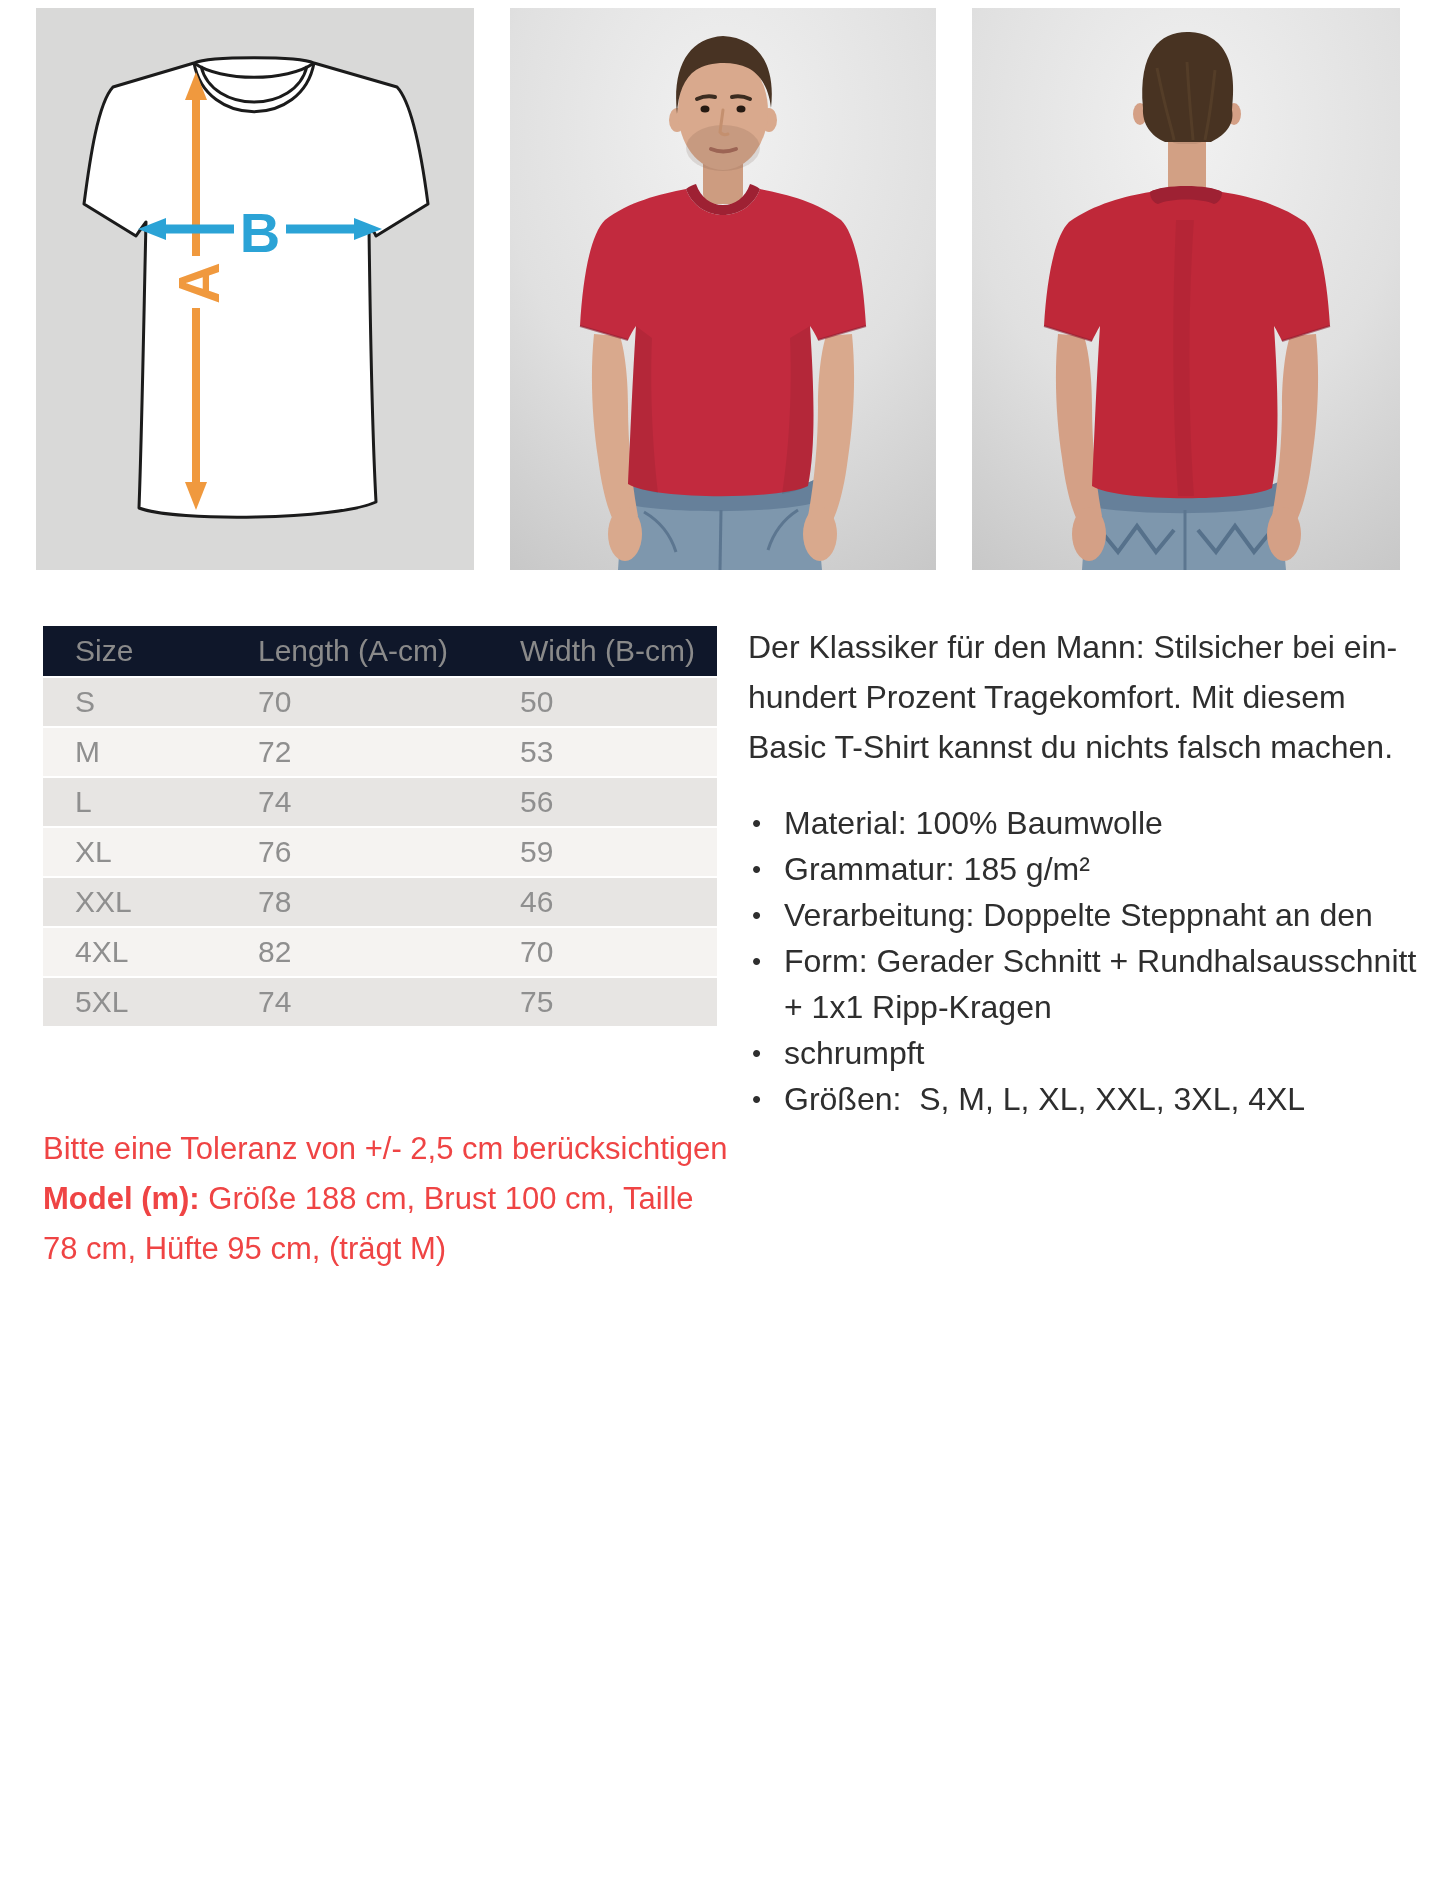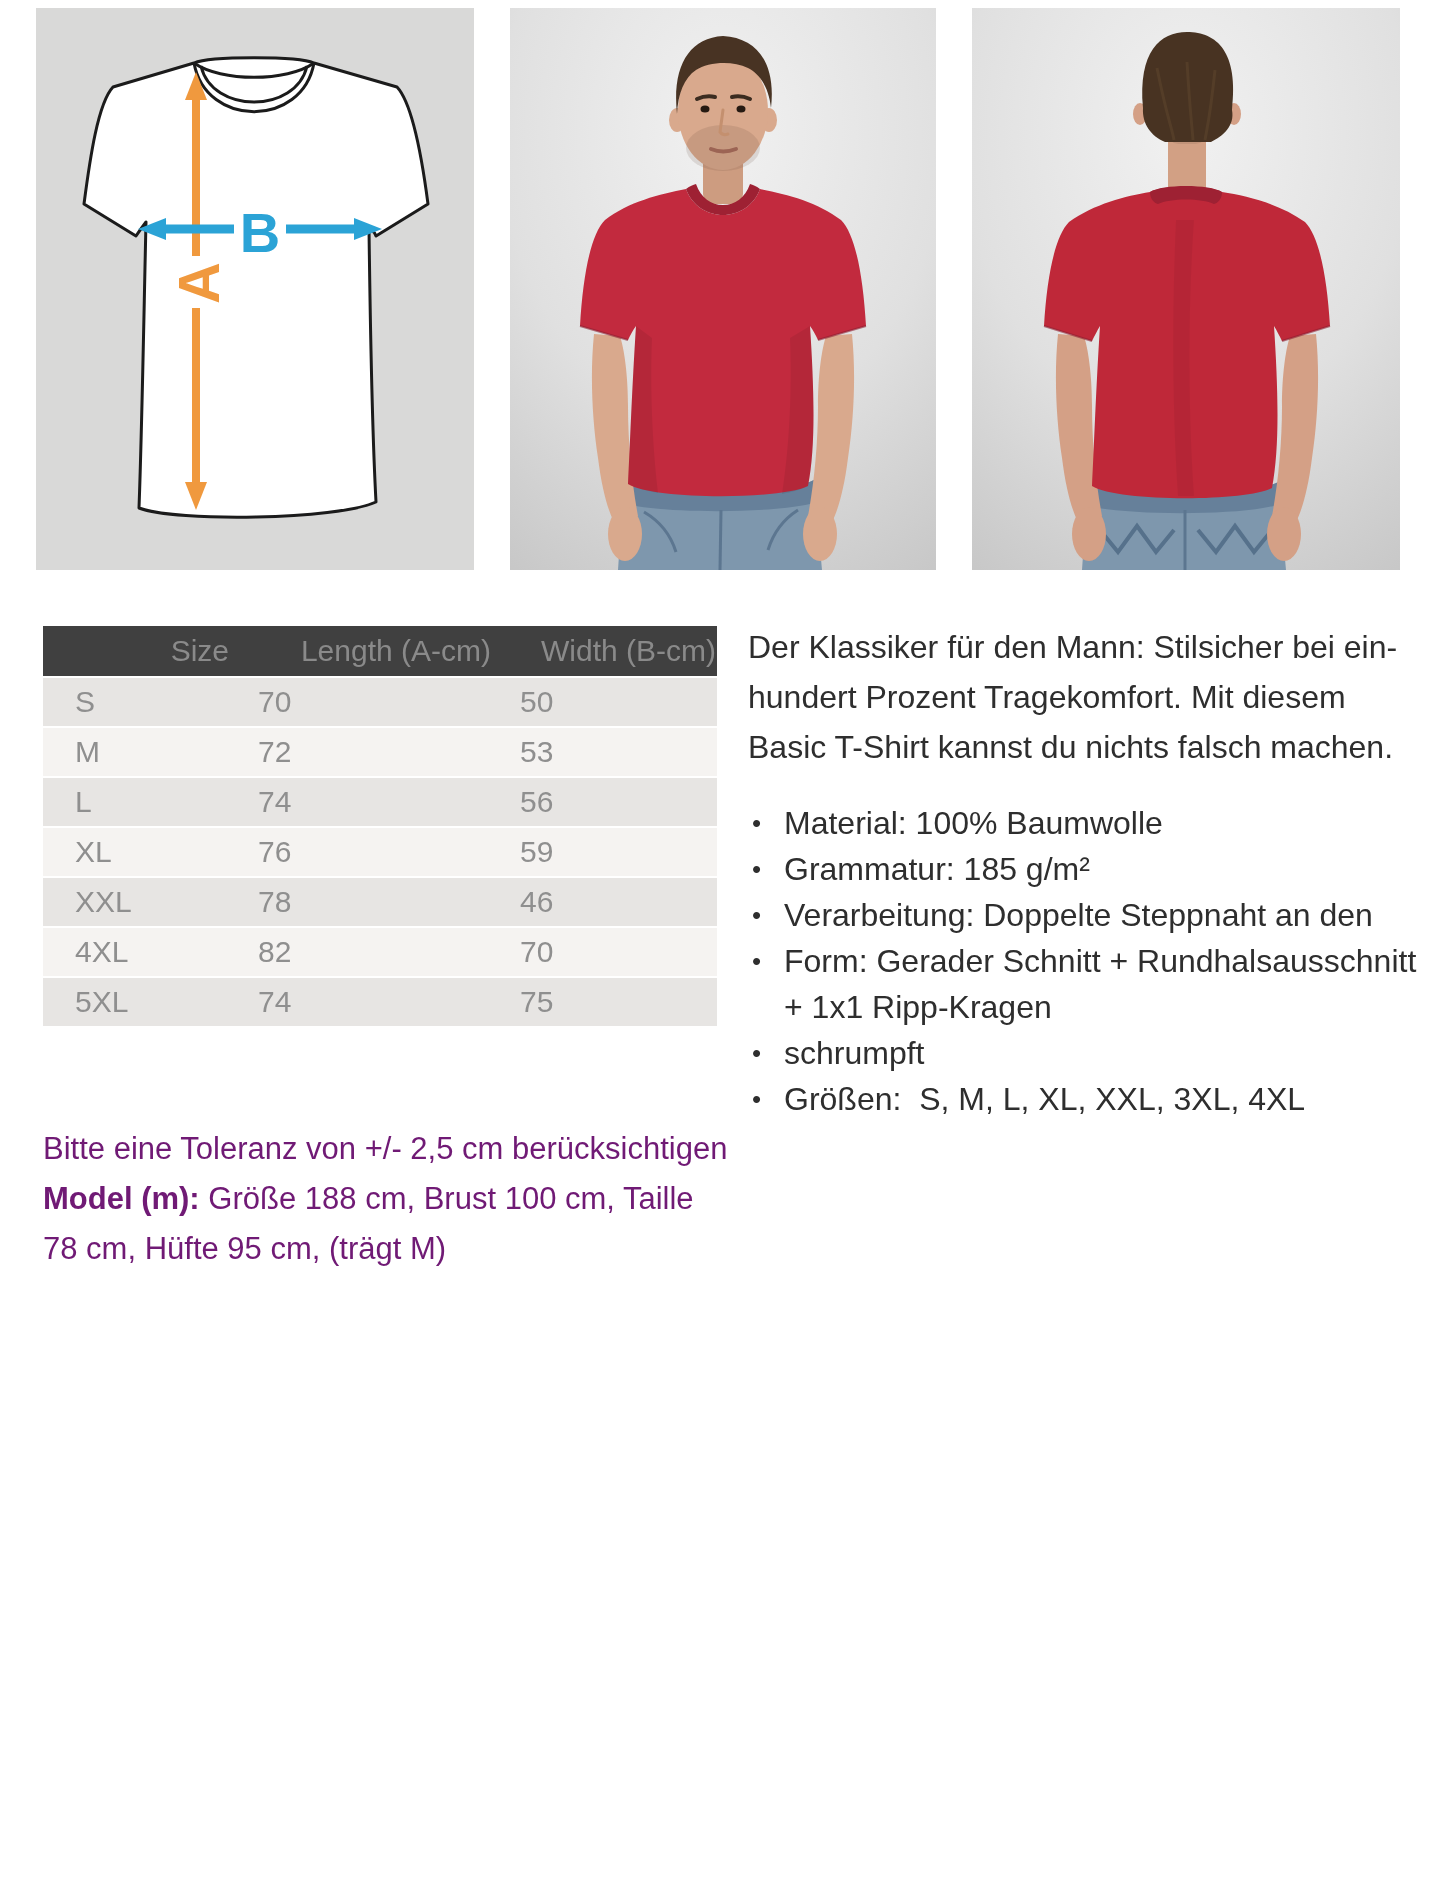--- a/index.html
+++ b/index.html
@@ -6,31 +6,31 @@
   #page{position:relative;width:1445px;height:1886px;background:#fff;overflow:hidden;
         font-family:"Liberation Sans","DejaVu Sans",sans-serif;}
   .img-block{position:absolute;top:8px;height:562px;overflow:hidden;}
   #img-diagram{left:36px;width:438px;}
   #img-front{left:510px;width:426px;}
   #img-back{left:972px;width:428px;}
   .img-block svg{display:block;width:100%;height:100%;}
 
   
   #size-table{position:absolute;left:43px;top:626px;width:674px;border-collapse:separate;border-spacing:0;}
-  #size-table th{height:48px;background:#404040;color:#8A8A8A;font-weight:400;font-size:30px;
-                 text-align:right;border-bottom:2px solid #fff;vertical-align:middle;}
+  #size-table th{height:48px;background:#0f172a;color:#8A8A8A;font-weight:400;font-size:30px;
+                 text-align:left;border-bottom:2px solid #fff;vertical-align:middle;}
   #size-table td{height:46px;font-size:30px;color:#8F8F8F;border-bottom:2px solid #fff;vertical-align:middle;}
   #size-table tbody tr:nth-child(odd){background:#E7E5E3;}
   #size-table tbody tr:nth-child(even){background:#F5F3F1;}
   #size-table th:first-child,#size-table td:first-child{padding-left:32px;}
   #size-table th:not(:first-child),#size-table td:not(:first-child){padding-left:28px;}
 
   
   #notes{position:absolute;left:43px;top:1124px;width:700px;font-size:31px;line-height:50px;
-         color:#701a75;white-space:nowrap;}
+         color:#ef4444;white-space:nowrap;}
   #notes strong{font-weight:700;margin-top:8px;}
 
   
   #description{position:absolute;left:748px;top:622px;width:690px;color:#2E2E2E;font-size:32px;line-height:50px;}
   .tline{white-space:nowrap;}
   #bullet-list{margin:28px 0 0 0;padding:0;list-style:none;line-height:46px;}
   #bullet-list li{position:relative;padding-left:36px;}
   .bullet-dot{position:absolute;left:4px;top:0;font-size:26px;color:#2E2E2E;}
 </style>
 </head>

